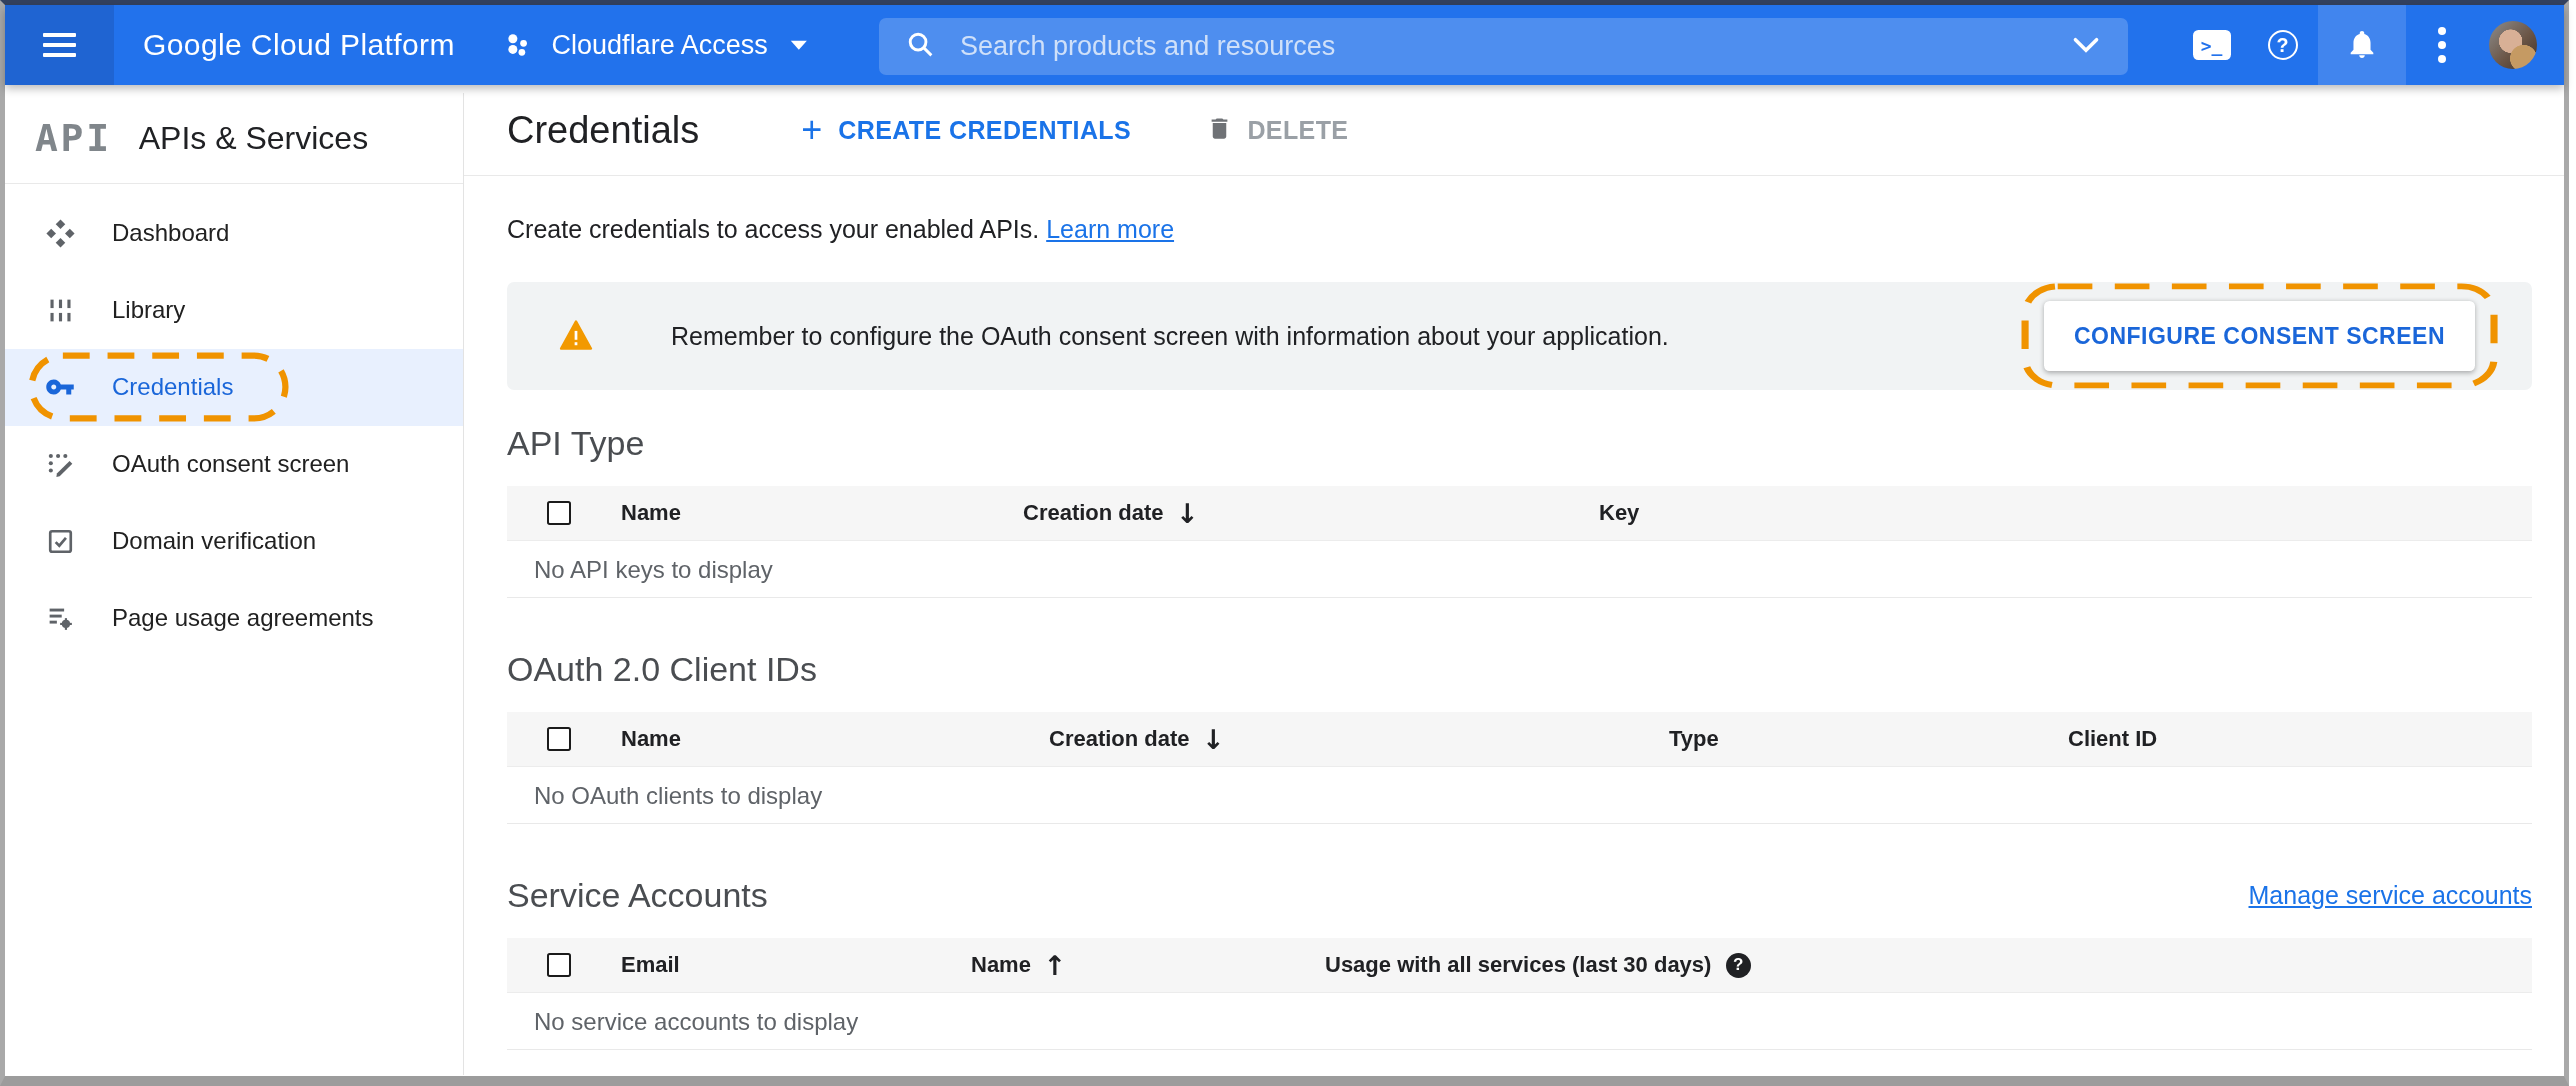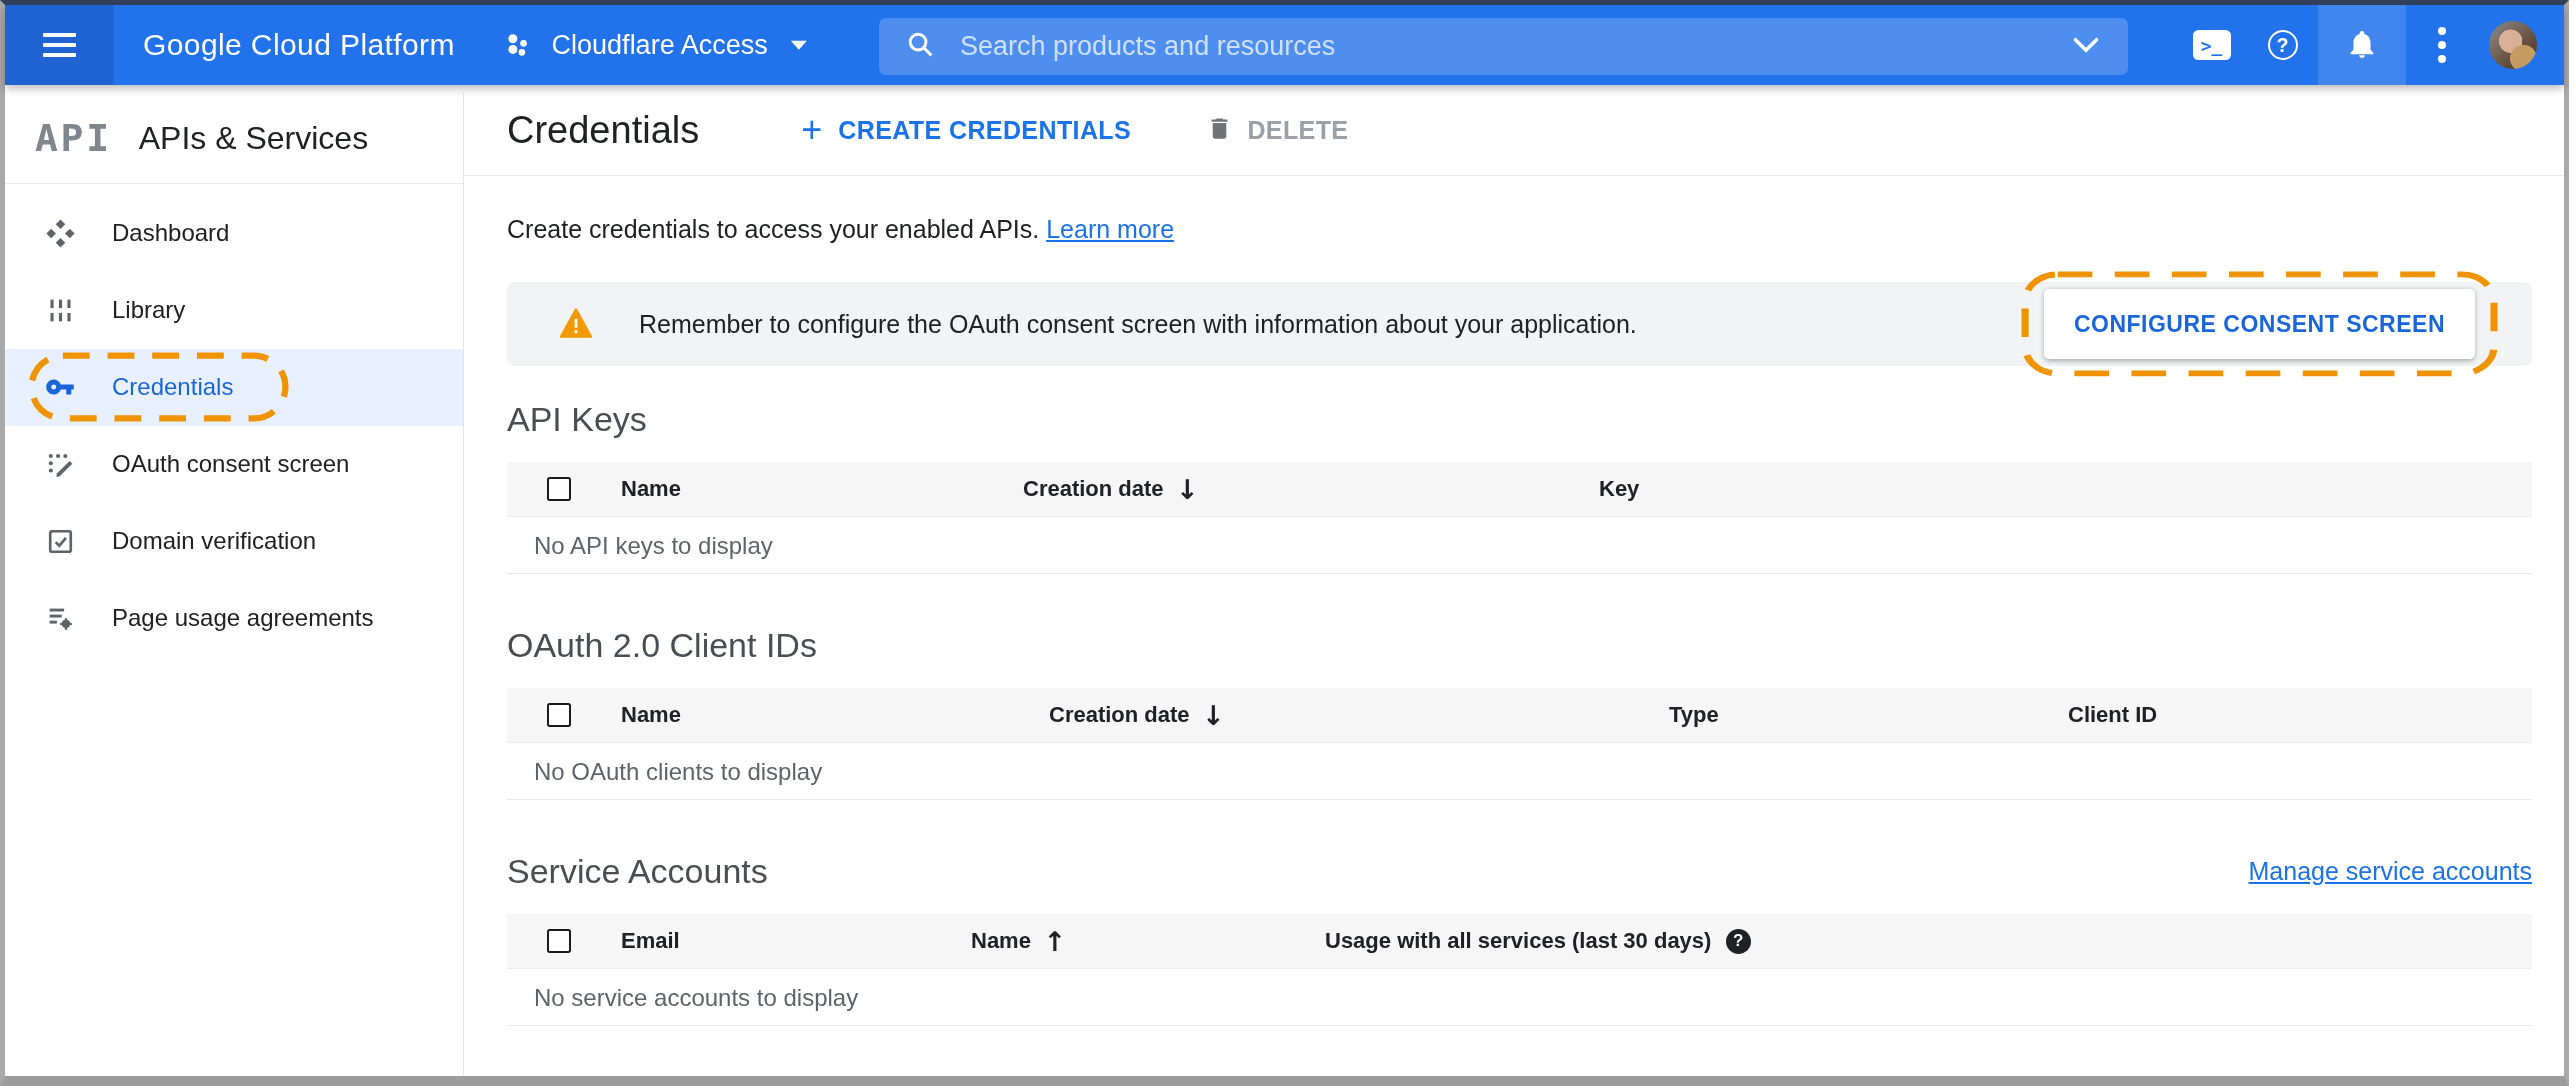--- a/index.html
+++ b/index.html
@@ -57,21 +57,21 @@
   .page-title { font-size:38px; color:#202124; }
   .btn-create { display:flex; align-items:center; margin-left:102px; color:#1a73e8; cursor:pointer; }
   .btn-create .plus { font-size:36px; font-weight:400; margin-right:16px; line-height:1; }
   .btn-create .blabel { font-size:25px; font-weight:bold; letter-spacing:0.4px; }
   .btn-delete { display:flex; align-items:center; margin-left:75px; color:#8a8a8a; cursor:default; }
   .btn-delete .blabel { font-size:25px; font-weight:bold; letter-spacing:0.4px; margin-left:14.3px; color:#9aa0a6; }
   .content-body { padding:0 32px 0 43px; }
   .intro { margin-top:39px; font-size:25px; color:#202124; }
   .intro a { color:#1a73e8; cursor:pointer; text-decoration:underline; }
 
-  .banner { position:relative; margin-top:38px; height:84px; background:#f1f3f4; border-radius:7.1px; display:flex; align-items:center; padding:0 30px 0 52px; }
+  .banner { position:relative; margin-top:38px; height:108px; background:#f1f3f4; border-radius:7.1px; display:flex; align-items:center; padding:0 30px 0 52px;gap:32px; }
   .warn-tri { flex:0 0 auto; }
   .banner-msg { font-size:25px; color:#202124; margin-left:46px; }
   .banner-action-wrap { position:relative; margin-left:auto; margin-right:27px; }
   .btn-consent { position:relative; background:#fff; border:none; border-radius:5.4px; padding:21.4px 30px; color:#1a66d9;
     font-size:23px; font-weight:bold; letter-spacing:0.5px; box-shadow:0 1.8px 5.4px rgba(0,0,0,.3); cursor:pointer; font-family:"Liberation Sans",sans-serif; }
 
   .section-title { font-size:34px; color:#4a4d51; font-weight:400; }
   .sec-api  { margin-top:34px; }
   .sec-oauth{ margin-top:52px; }
   .sec-sa   { margin-top:52px; }
@@ -295,21 +295,21 @@
             <button class="btn-consent">CONFIGURE CONSENT SCREEN</button>
             <span class="dash-box" style="left:-23px; top:-18px; right:-23px; bottom:-18px;">
               <svg viewBox="0 0 468 126" preserveAspectRatio="none">
                 <rect x="4" y="4" width="460" height="118" rx="32" fill="none" stroke="#f09300" stroke-width="7" stroke-dasharray="34 22"></rect>
               </svg>
             </span>
           </span>
         </div>
 
         <section class="sec-api">
-          <h2 class="section-title">API Keys</h2>
+          <h2 class="section-title">API Type</h2>
           <div class="tbl">
             <div class="tbl-head cols-api">
               <span class="th">
                   <span class="cb"></span>
                 </span>
               <span class="th">Name</span>
               <span class="th">
                 <span>Creation date</span>
                 <span class="sort-arrow">↓</span>
               </span>

